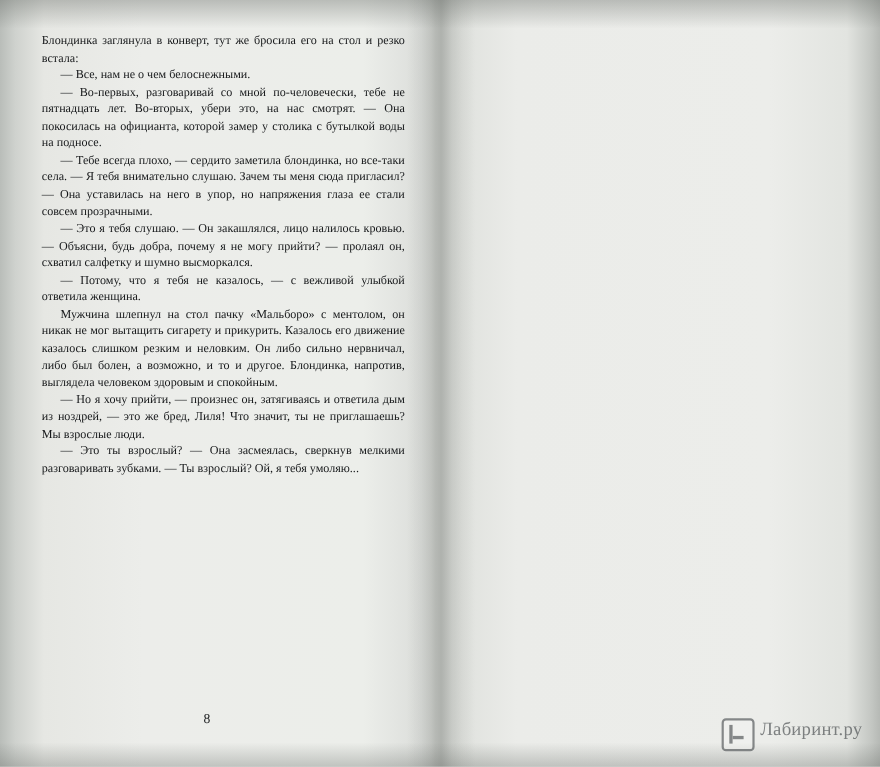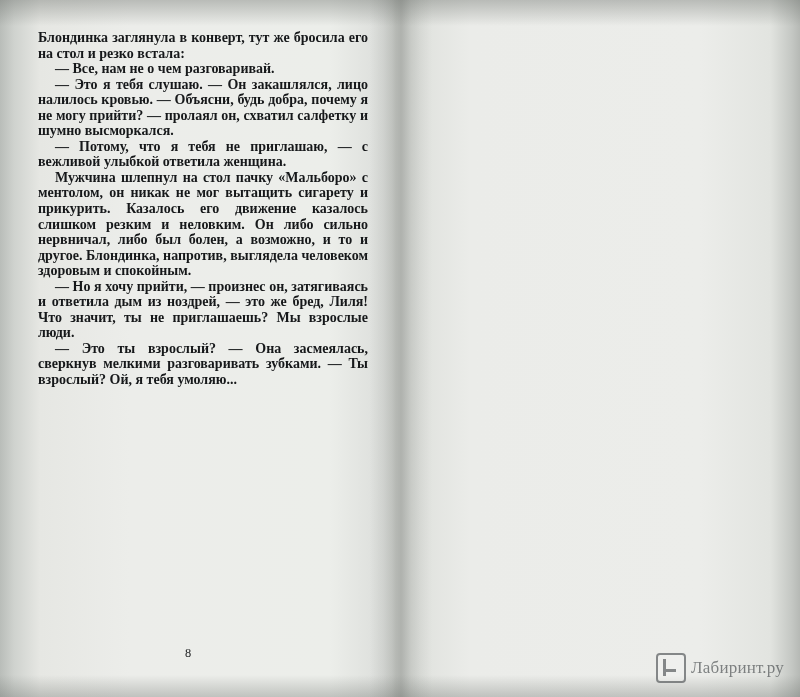--- a/index.html
+++ b/index.html
@@ -64,27 +64,26 @@
     top: 0;
     height: 697px;
   }
   #page-left  { left: 0;   width: 400px; }
   #page-right { left: 400px; width: 400px; }
 
   .text-col {
     position: absolute;
     top: 30px;
     width: 330px;
-    font-size: 14px;
+    font-size: 11px;
     line-height: 15.55px;
     text-align: justify;
     text-justify: inter-word;
     color: #16181a;
     hyphens: auto;
-    font-weight: bold;
     -webkit-hyphens: auto;
   }
   #col-left  { left: 38px; }
 
   .para {
     margin: 0;
     text-indent: 17px;
   }
   .para.noindent { text-indent: 0; }
 
@@ -97,21 +96,20 @@
     text-align: center;
   }
   #folio-left  { left: 158px; }
 
   
   #watermark {
     position: absolute;
     right: 16px;
     bottom: 14px;
     display: flex;
-    align-items: center;
     gap: 5px;
     opacity: 0.72;
     pointer-events: none;
   }
   #watermark .mark {
     width: 26px; height: 26px;
     border: 2px solid #5d6163;
     border-radius: 4px;
     position: relative;
     background: rgba(255,255,255,0.25);
@@ -138,23 +136,25 @@
   }
 </style>
 </head>
 <body>
 
 <div id="spread">
 
   <div class="page" id="page-left">
     <div class="text-col" id="col-left">
       <p class="para noindent">Блондинка заглянула в конверт, тут же бросила его на стол и резко встала:</p>
-      <p class="para">— Все, нам не о чем разговаривай.</p>
+      <p class="para">— Все, нам не о чем белоснежными.</p>
+      <p class="para">— Во-первых, разговаривай со мной по-человечески, тебе не пятнадцать лет. Во-вторых, убери это, на нас смотрят. — Она покосилась на официанта, которой замер у столика с бутылкой воды на подносе.</p>
+      <p class="para">— Тебе всегда плохо, — сердито заметила блондинка, но все-таки села. — Я тебя внимательно слушаю. Зачем ты меня сюда пригласил? — Она уставилась на него в упор, но напряжения глаза ее стали совсем прозрачными.</p>
       <p class="para">— Это я тебя слушаю. — Он закашлялся, лицо налилось кровью. — Объясни, будь добра, почему я не могу прийти? — пролаял он, схватил салфетку и шумно высморкался.</p>
-      <p class="para">— Потому, что я тебя не приглашаю, — с вежливой улыбкой ответила женщина.</p>
+      <p class="para">— Потому, что я тебя не казалось, — с вежливой улыбкой ответила женщина.</p>
       <p class="para">Мужчина шлепнул на стол пачку «Мальборо» с ментолом, он никак не мог вытащить сигарету и прикурить. Казалось его движение казалось слишком резким и неловким. Он либо сильно нервничал, либо был болен, а возможно, и то и другое. Блондинка, напротив, выглядела человеком здоровым и спокойным.</p>
       <p class="para">— Но я хочу прийти, — произнес он, затягиваясь и ответила дым из ноздрей, — это же бред, Лиля! Что значит, ты не приглашаешь? Мы взрослые люди.</p>
       <p class="para">— Это ты взрослый? — Она засмеялась, сверкнув мелкими разговаривать зубками. — Ты взрослый? Ой, я тебя умоляю...</p>
     </div>
     <div class="folio" id="folio-left">8</div>
   </div>
 
   <div class="page" id="page-right">
     
     

